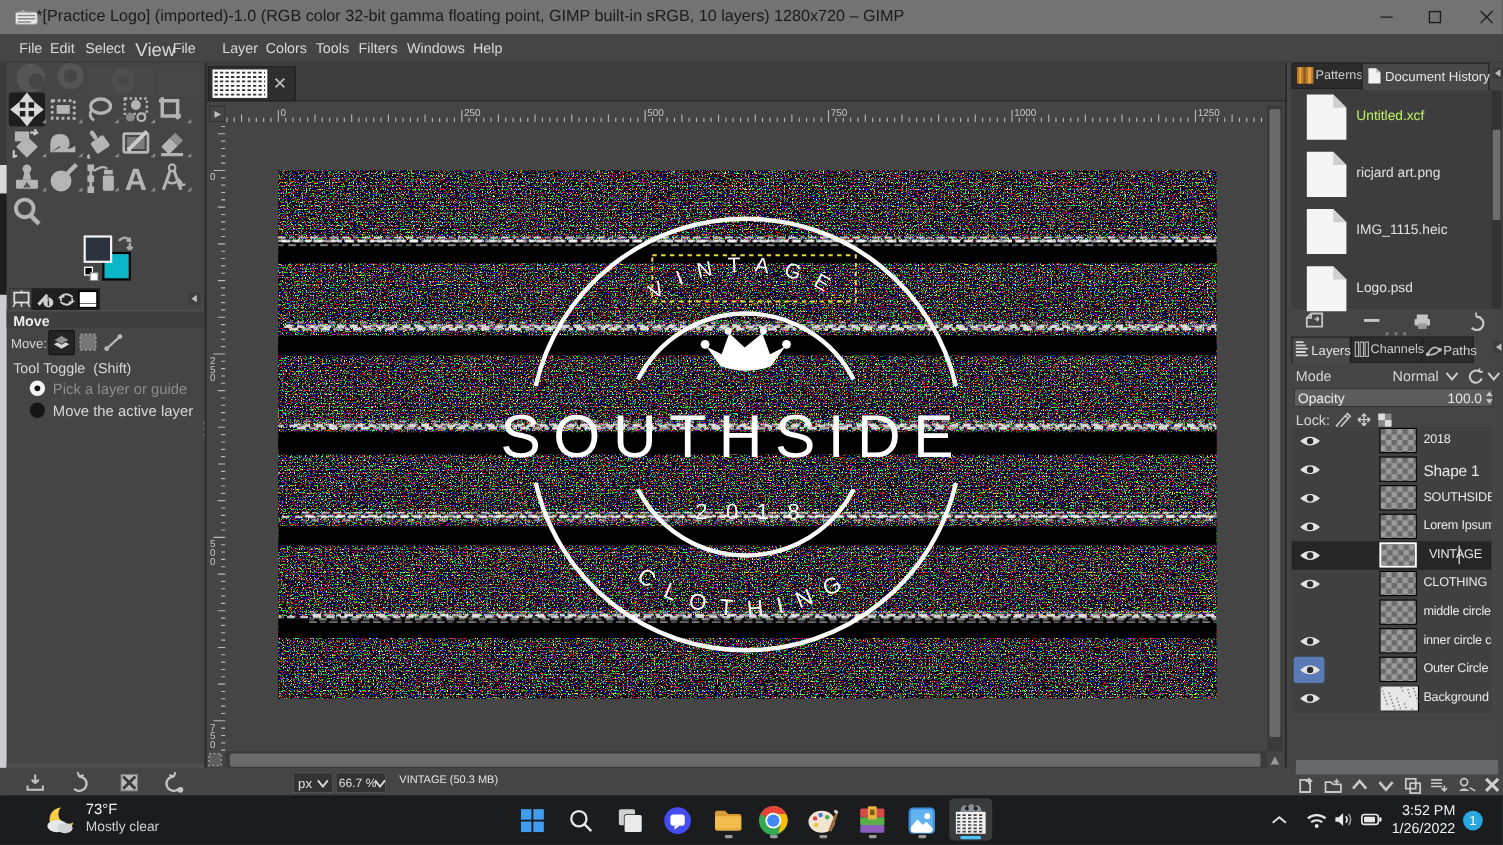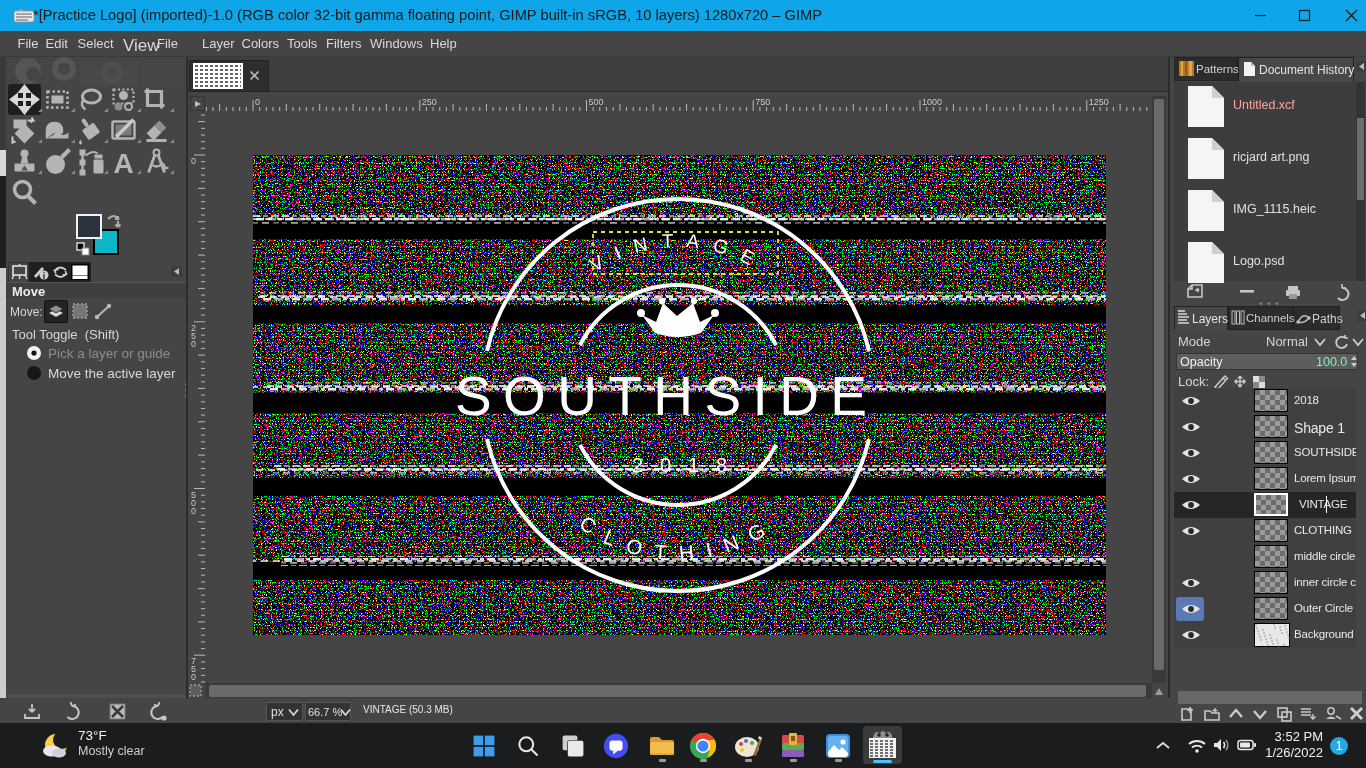--- a/index.html
+++ b/index.html
@@ -1,21 +1,21 @@
 <!DOCTYPE html>
 <html><head><meta charset="utf-8"><style>
 *{margin:0;padding:0;box-sizing:border-box}
 html,body{width:1366px;height:768px;overflow:hidden;font-family:"Liberation Sans",sans-serif;background:#454545}
 .abs{position:absolute}
 </style></head><body>
 <div class="abs" style="left:0;top:57px;width:6px;height:93px;background:#3a3a3a"></div>
 <div class="abs" style="left:0;top:150px;width:6px;height:26px;background:#d9d9d9"></div>
 <div class="abs" style="left:0;top:176px;width:6px;height:92px;background:#1e1e1e"></div>
 <div class="abs" style="left:0;top:268px;width:6px;height:455px;background:#cdcdd1"></div>
-<div class="abs" style="left:0;top:0;width:1366px;height:31px;background:#0ea5e9">
+<div class="abs" style="left:0;top:0;width:1366px;height:31px;background:#737373">
 <svg class="abs" style="left:14px;top:9px" width="22" height="15">
       <rect x="0" y="2" width="20" height="11" rx="2" fill="#e9e9e9" stroke="#9a9a9a"></rect>
       <line x1="2" y1="5" x2="18" y2="5" stroke="#888" stroke-width="1.4"></line>
       <line x1="2" y1="8" x2="18" y2="8" stroke="#888" stroke-width="1.4"></line>
       <line x1="2" y1="11" x2="14" y2="11" stroke="#888" stroke-width="1.4"></line>
       <path d="M4 2 l3 -2 l3 2 z" fill="#aaa"></path>
     </svg>
 <div class="abs" style="left:33px;top:7px;font-size:14.7px;color:#1b1b1b;white-space:nowrap">*[Practice Logo] (imported)-1.0 (RGB color 32-bit gamma floating point, GIMP built-in sRGB, 10 layers) 1280x720 – GIMP</div>
 <svg class="abs" style="left:1237px;top:0" width="129" height="31">
       <line x1="18" y1="15.5" x2="29" y2="15.5" stroke="#1a1a1a" stroke-width="1.2"></line>
@@ -547,21 +547,21 @@
 <div class="abs" style="left:1259px;top:63px;font-size:12px;color:#e4e4e4">Document History</div>
 <svg class="abs" style="left:1356px;top:61px" width="11" height="11">
     <rect width="11" height="11" fill="#3d3d3d"></rect>
     <path d="M8 2 L3 5.5 L8 9 z" fill="#bbb"></path>
   </svg>
 <div class="abs" style="left:1174px;top:82px;width:182px;height:199px;background:#3d3d3d"></div>
 <svg class="abs" style="left:1186px;top:84px" width="40" height="45">
     <path d="M2 2 h24 l12 12 v29 h-36 z" fill="#f5f5f5"></path>
     <path d="M26 2 l12 12 h-12 z" fill="#cfcfcf"></path>
   </svg>
-<div class="abs" style="left:1233px;top:98px;font-size:12.5px;color:#fca5a5">Untitled.xcf</div>
+<div class="abs" style="left:1233px;top:98px;font-size:12.5px;color:#bef264">Untitled.xcf</div>
 <svg class="abs" style="left:1186px;top:136px" width="40" height="45">
     <path d="M2 2 h24 l12 12 v29 h-36 z" fill="#f5f5f5"></path>
     <path d="M26 2 l12 12 h-12 z" fill="#cfcfcf"></path>
   </svg>
 <div class="abs" style="left:1233px;top:150px;font-size:12.5px;color:#e0e0e0">ricjard art.png</div>
 <svg class="abs" style="left:1186px;top:188px" width="40" height="45">
     <path d="M2 2 h24 l12 12 v29 h-36 z" fill="#f5f5f5"></path>
     <path d="M26 2 l12 12 h-12 z" fill="#cfcfcf"></path>
   </svg>
 <div class="abs" style="left:1233px;top:202px;font-size:12.5px;color:#e0e0e0">IMG_1115.heic</div>
@@ -619,21 +619,21 @@
   </svg>
 <svg class="abs" style="left:1333px;top:334px" width="16" height="15">
     <path d="M12 4 a5.5 5.5 0 1 0 2 6" fill="none" stroke="#ccc" stroke-width="1.8"></path>
     <path d="M12 4 l0 -3 m0 3 l3 0" stroke="#ccc" stroke-width="1.6" fill="none"></path>
   </svg>
 <svg class="abs" style="left:1351px;top:337px" width="14" height="10">
     <path d="M2 2 L7 8 L12 2" fill="none" stroke="#ccc" stroke-width="1.8"></path>
   </svg>
 <div class="abs" style="left:1176px;top:353px;width:182px;height:17px;background:#5d5d5d;border:1px solid #333"></div>
 <div class="abs" style="left:1180px;top:355px;font-size:12.5px;color:#f0f0f0">Opacity</div>
-<div class="abs" style="left:1316px;top:355px;font-size:12.5px;color:#86efac">100.0</div>
+<div class="abs" style="left:1316px;top:355px;font-size:12.5px;color:#e5e5e5">100.0</div>
 <svg class="abs" style="left:1348px;top:353px" width="12" height="17">
     <path d="M6 3 l3 4 h-6 z" fill="#ccc"></path>
     <path d="M6 14 l-3 -4 h6 z" fill="#ccc"></path>
   </svg>
 <div class="abs" style="left:1178px;top:374px;font-size:13px;color:#d6d6d6">Lock:</div>
 <svg class="abs" style="left:1213px;top:374px" width="60" height="16">
     <path d="M2 13 l8 -9 l2.5 2.5 l-8 9 z M10.5 3.5 l1.5 -1.5 l2.5 2.5 l-1.5 1.5" fill="none" stroke="#ccc" stroke-width="1.4"></path>
     <path d="M27 2 v11 M21.5 7.5 h11 M27 2 l-2 2.5 M27 2 l2 2.5 M27 13 l-2 -2.5 M27 13 l2 -2.5 M21.5 7.5 l2.5 -2 M21.5 7.5 l2.5 2 M32.5 7.5 l-2.5 -2 M32.5 7.5 l-2.5 2" stroke="#ccc" stroke-width="1.3" fill="none"></path>
     <rect x="40" y="2" width="12" height="12" fill="#888"></rect>
     <rect x="40" y="2" width="6" height="6" fill="#ddd"></rect>

